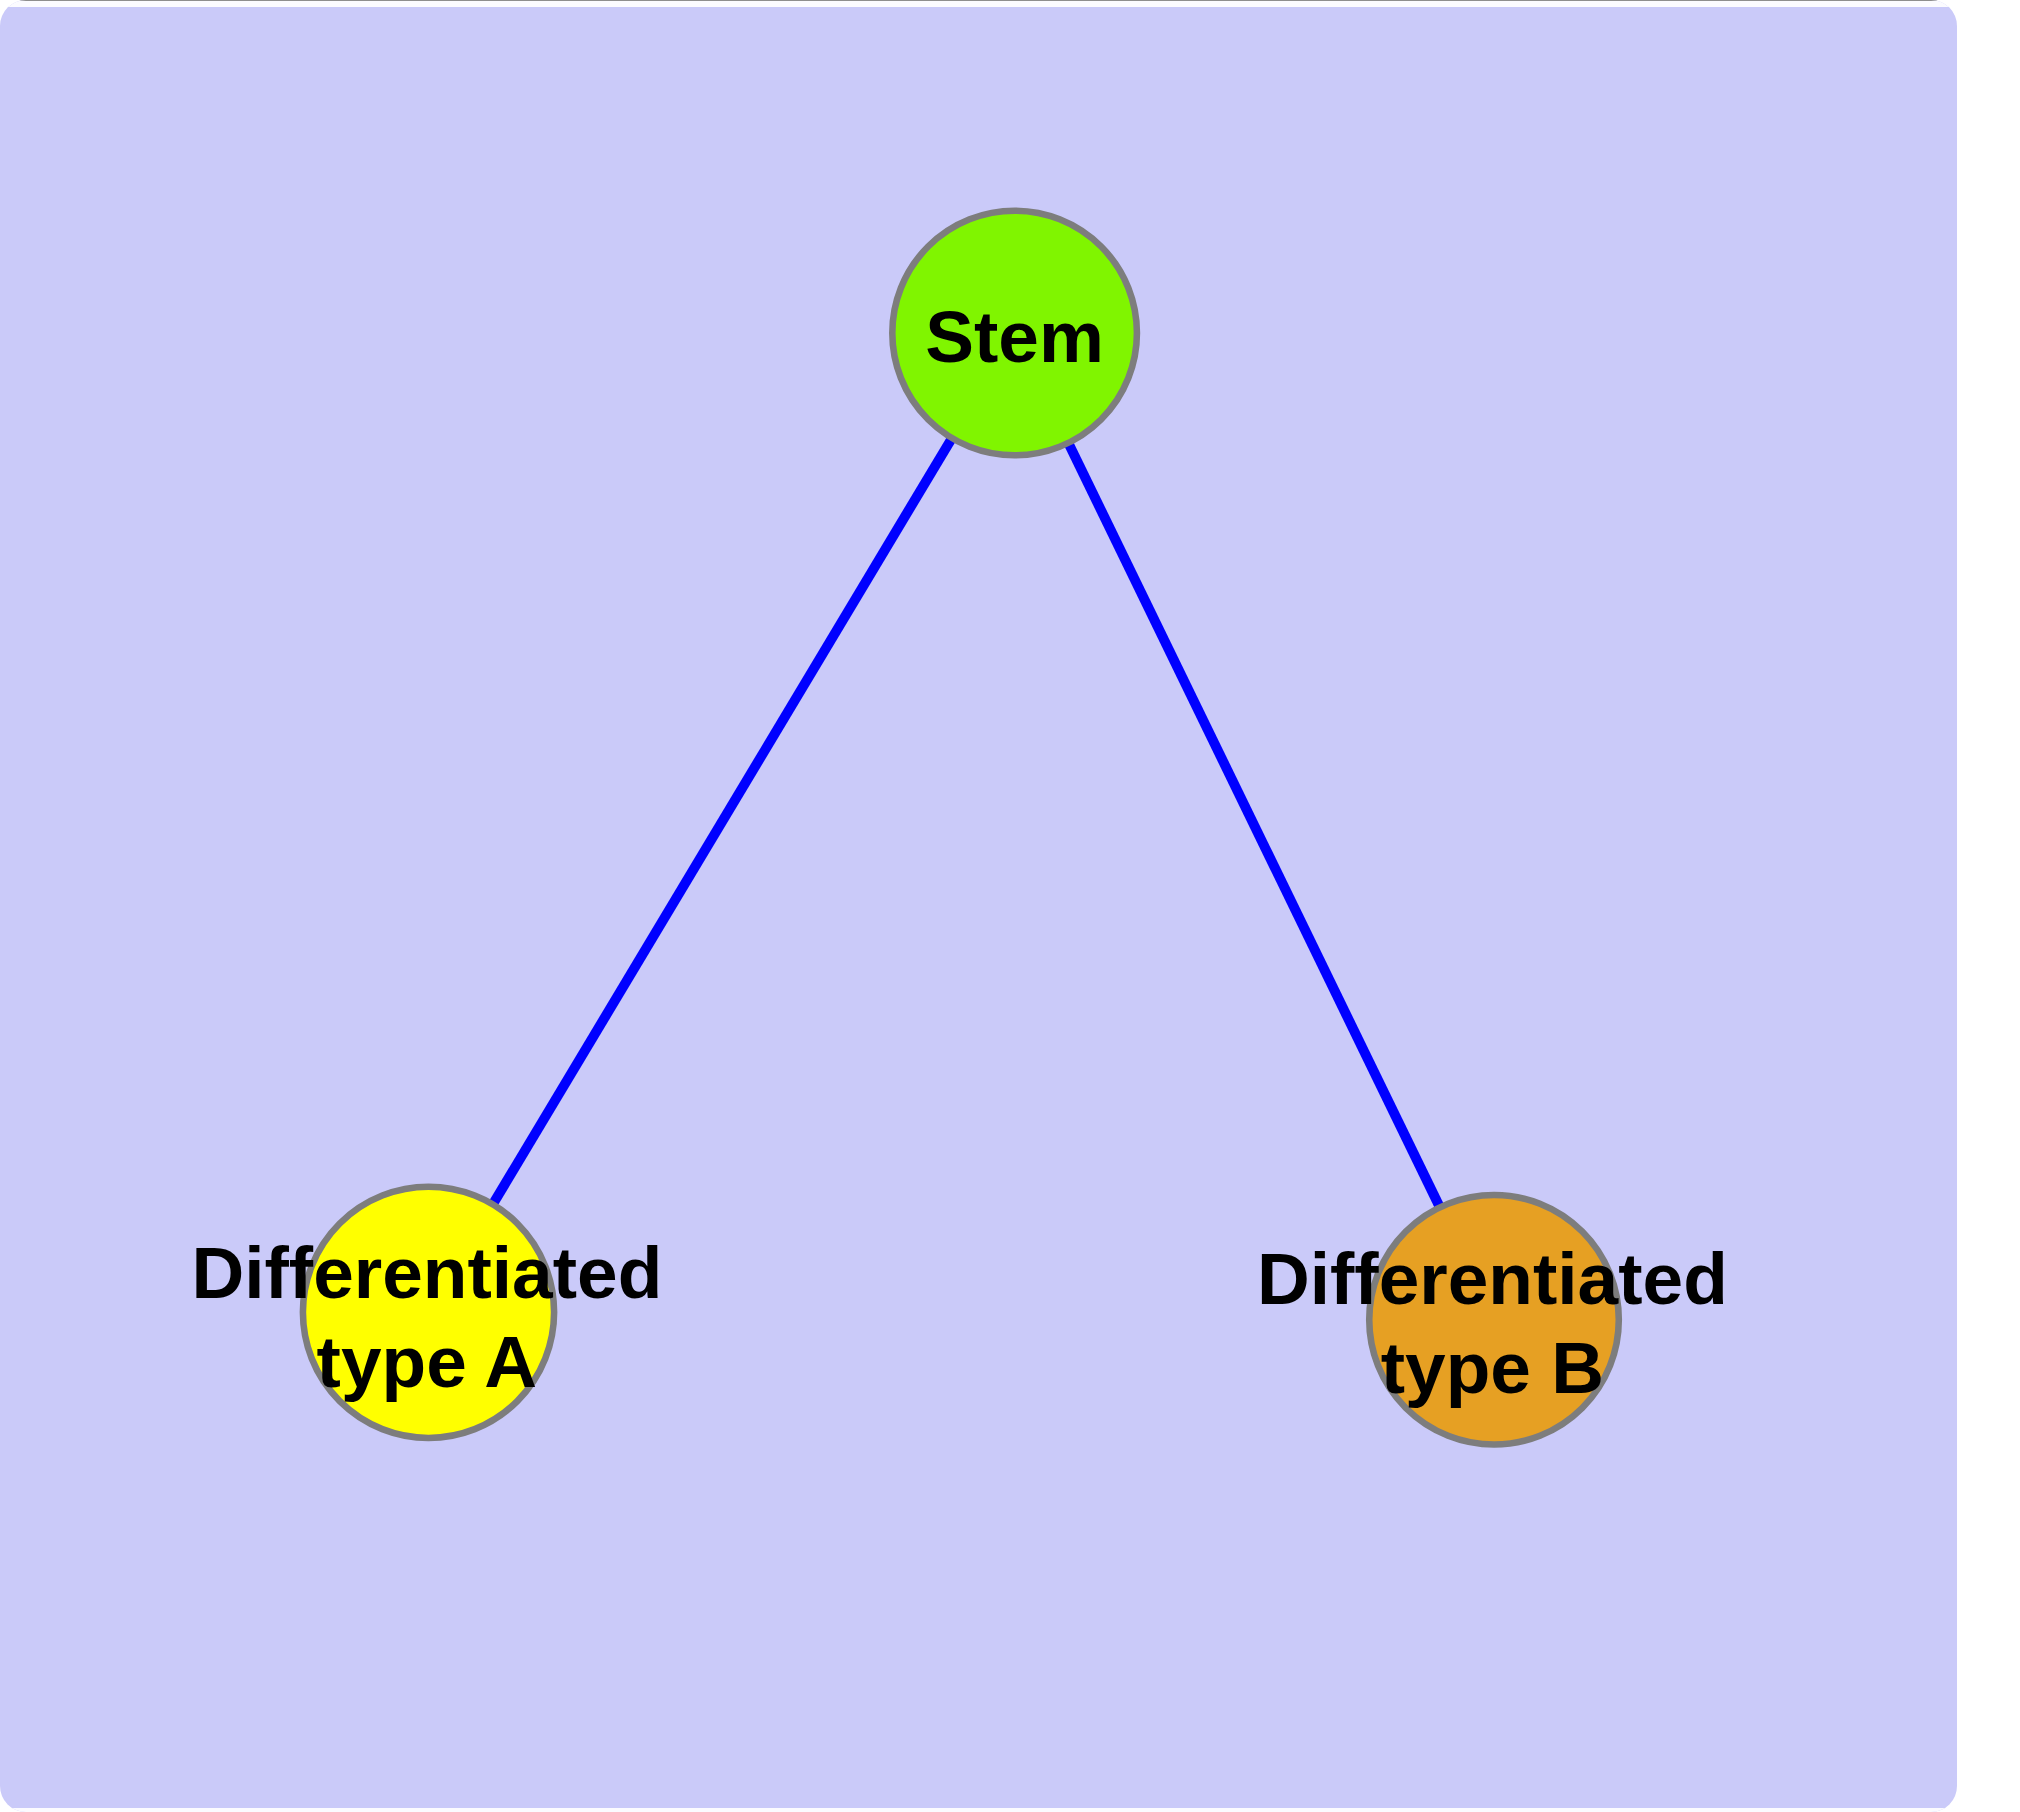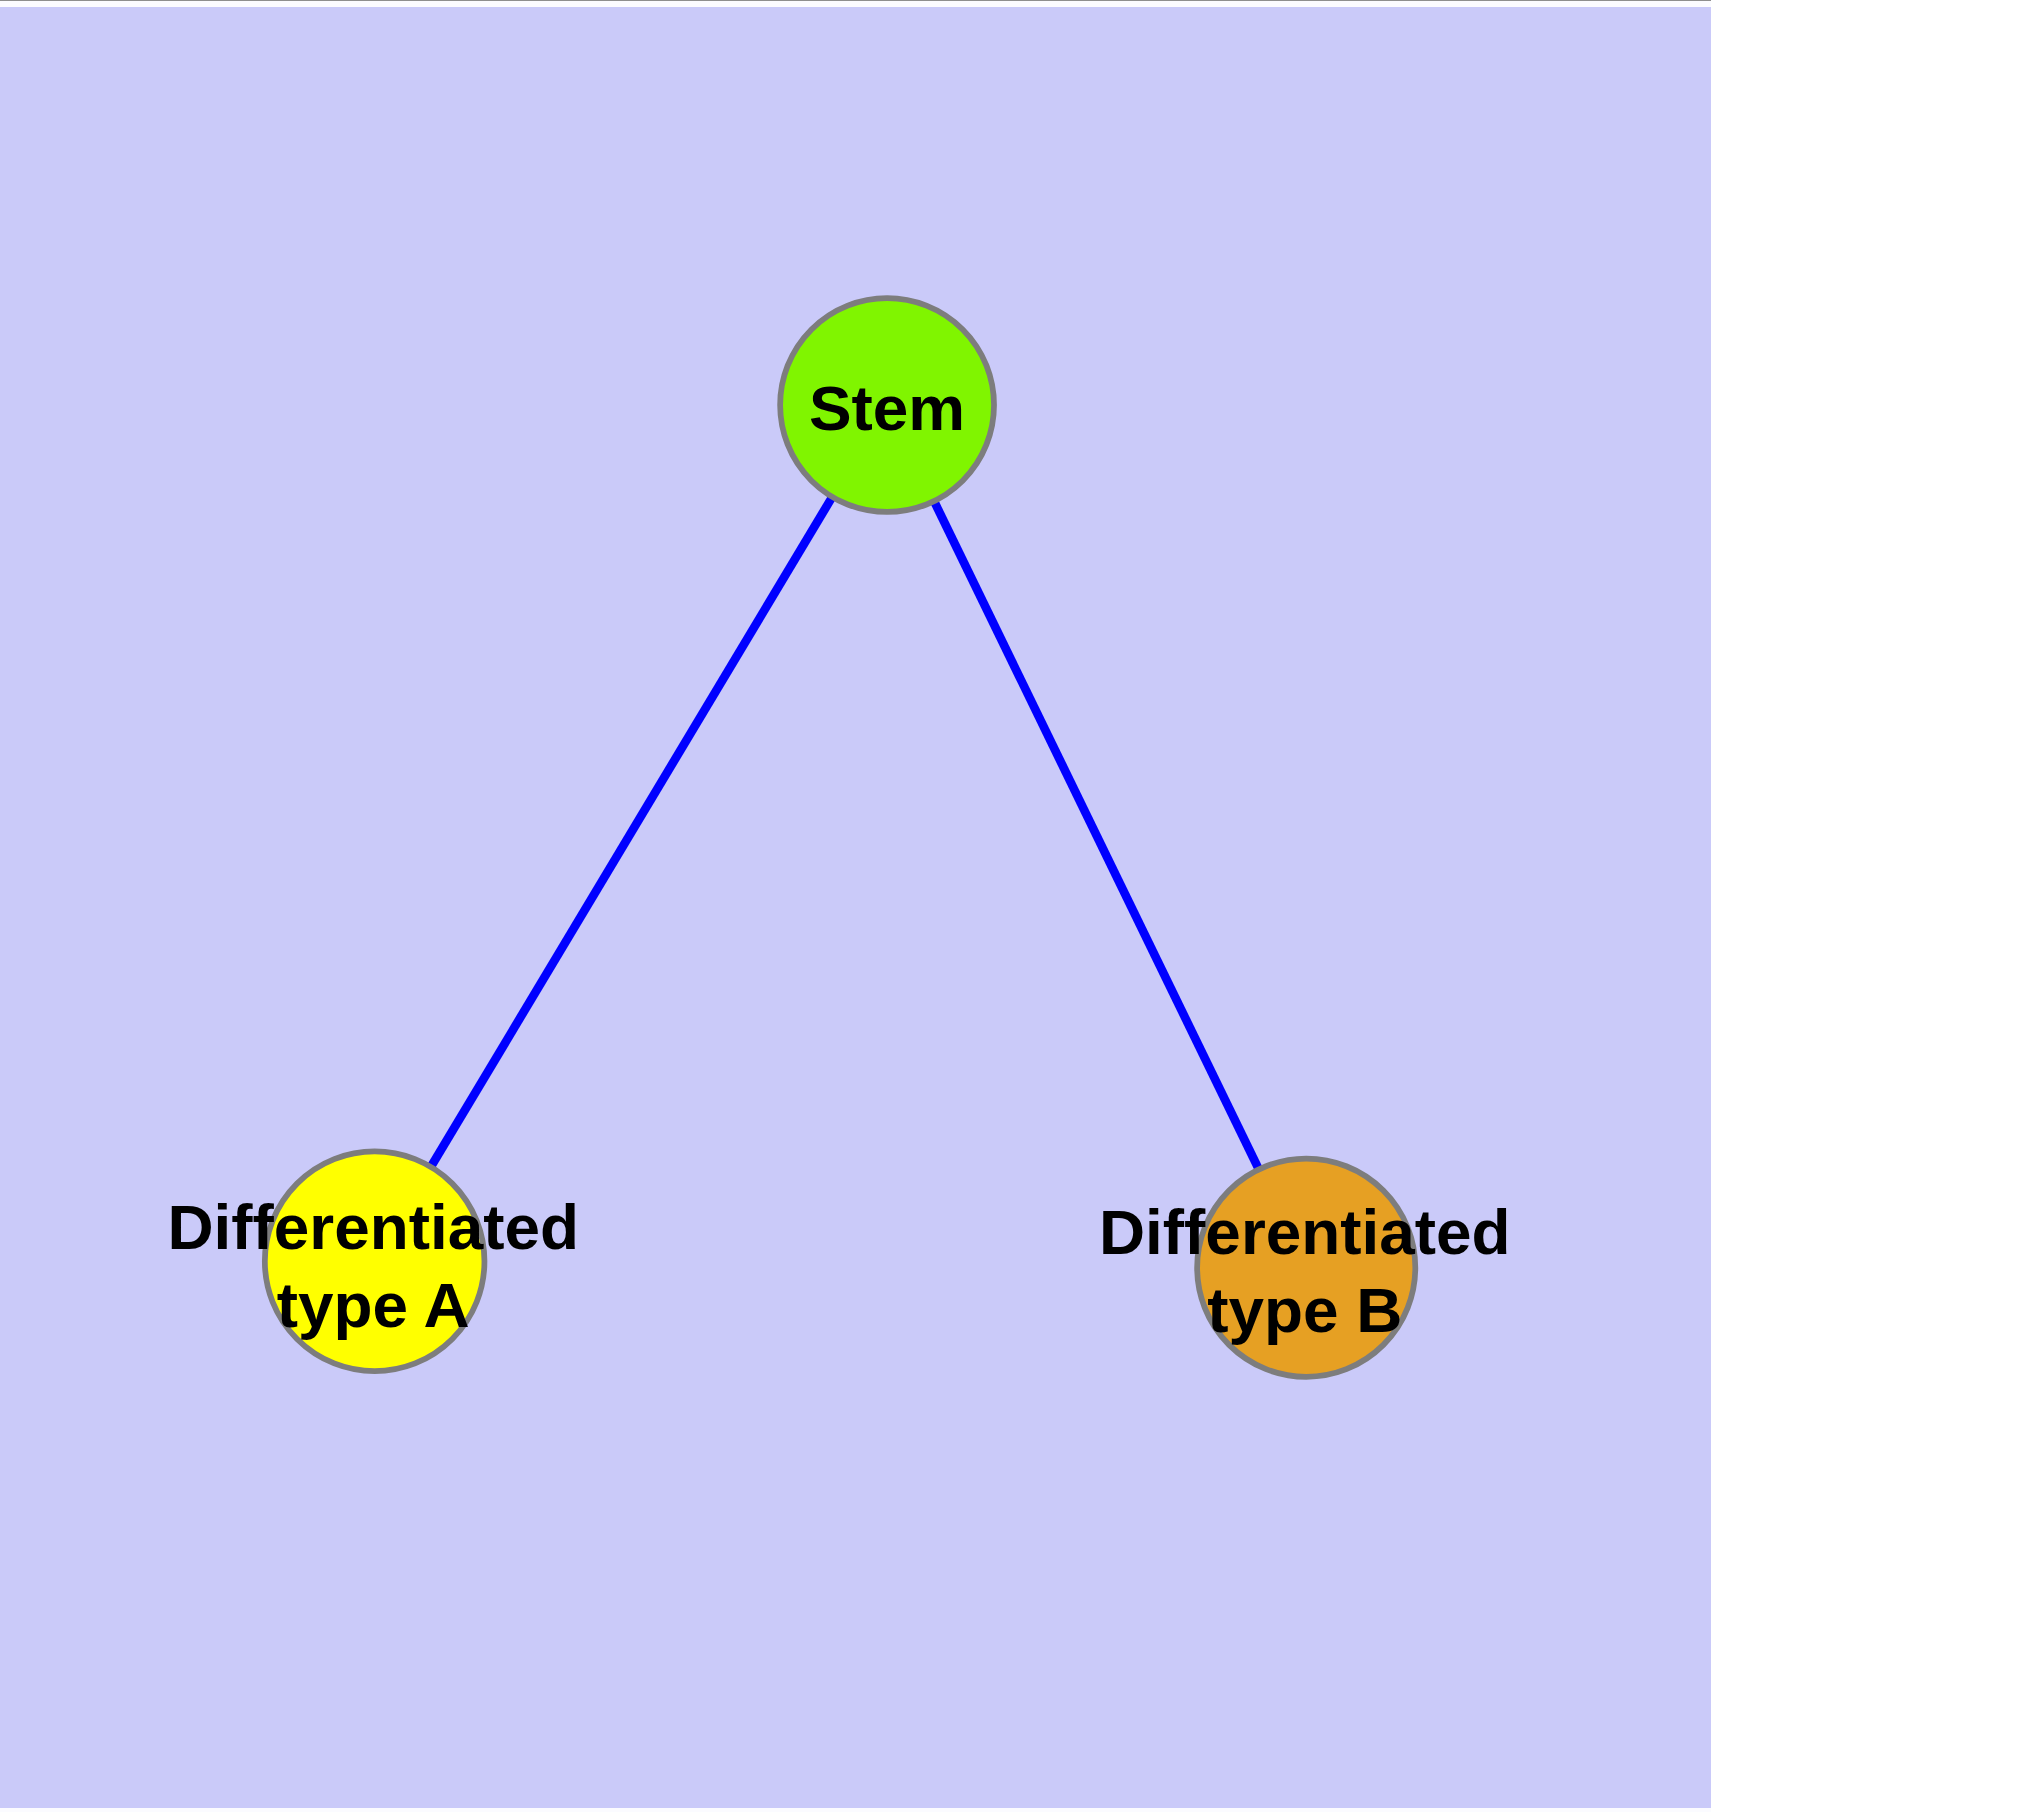--- a/index.html
+++ b/index.html
@@ -4,24 +4,25 @@
 <style>
   html, body {
     margin: 0;
     padding: 0;
   }
   body {
     font-family: "Liberation Sans", "DejaVu Sans", sans-serif;
   }
   .stage {
     position: relative;
-    width: 1711px;
+    width: 1957px;
     height: 1812px;
     background: var(--bg, #CACAF9);
     overflow: hidden;
+    border-radius: 26px;
   }
   .frame-strip {
     position: absolute;
     left: 0;
     width: 100%;
     pointer-events: none;
   }
   .frame-strip.top {
     top: 0;
     height: 6px;

